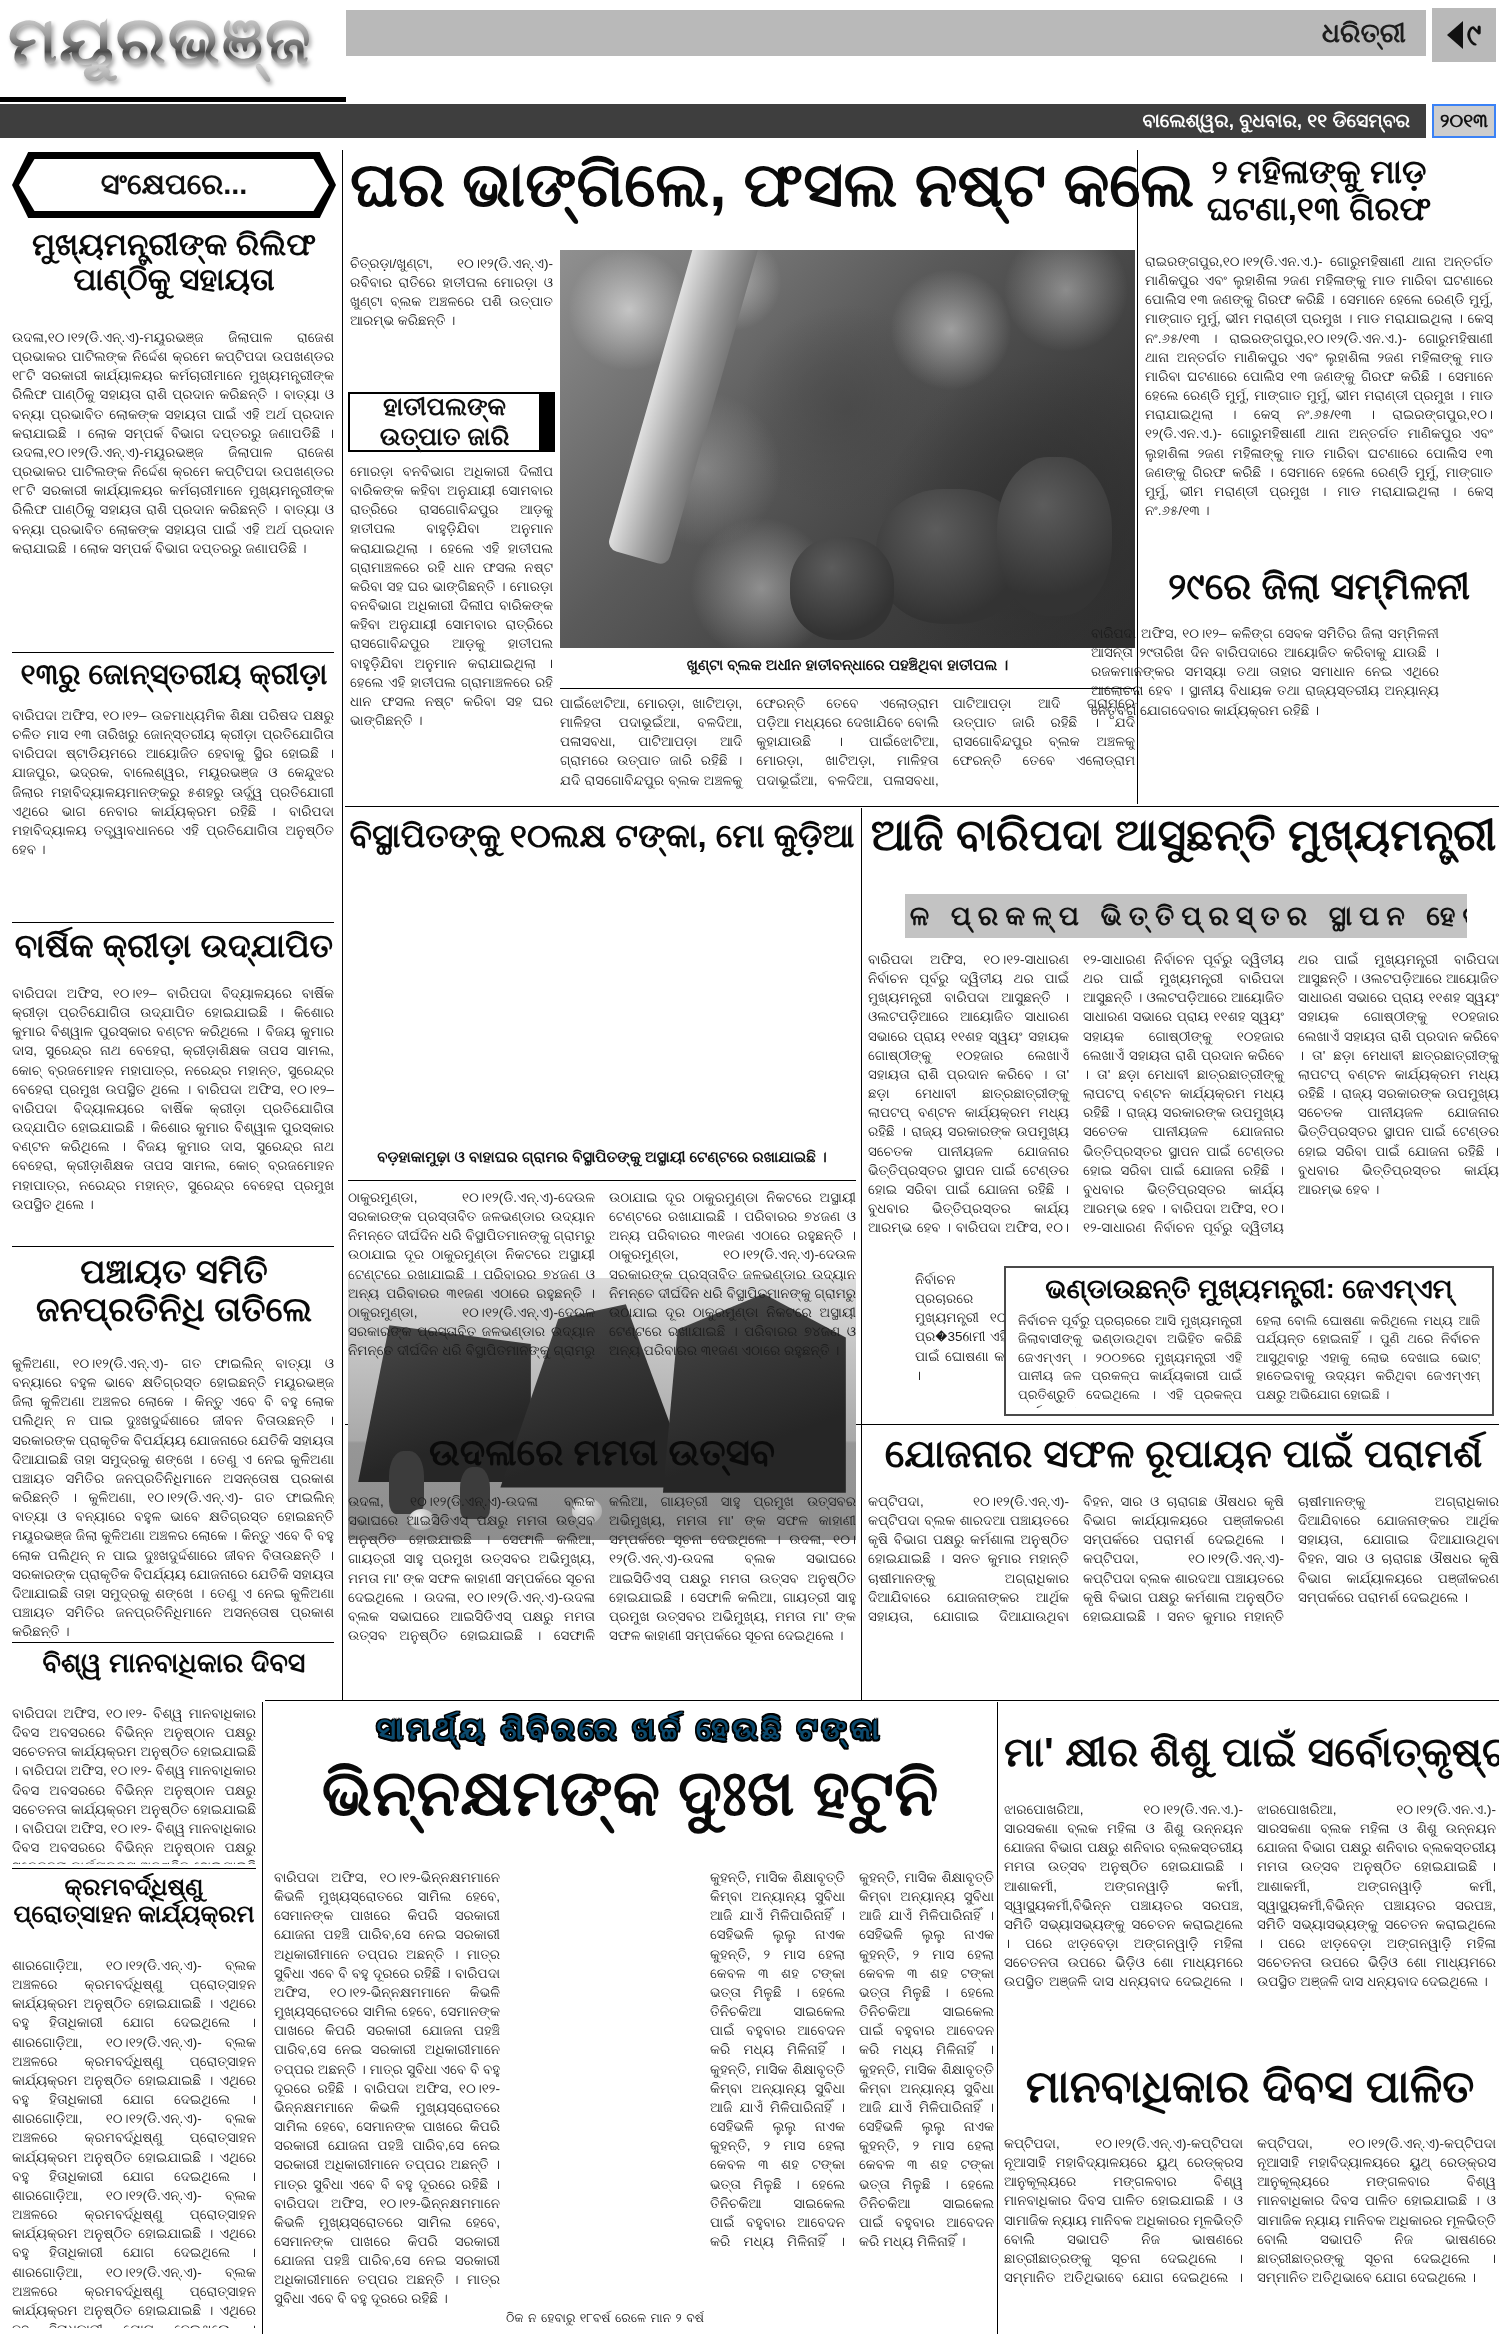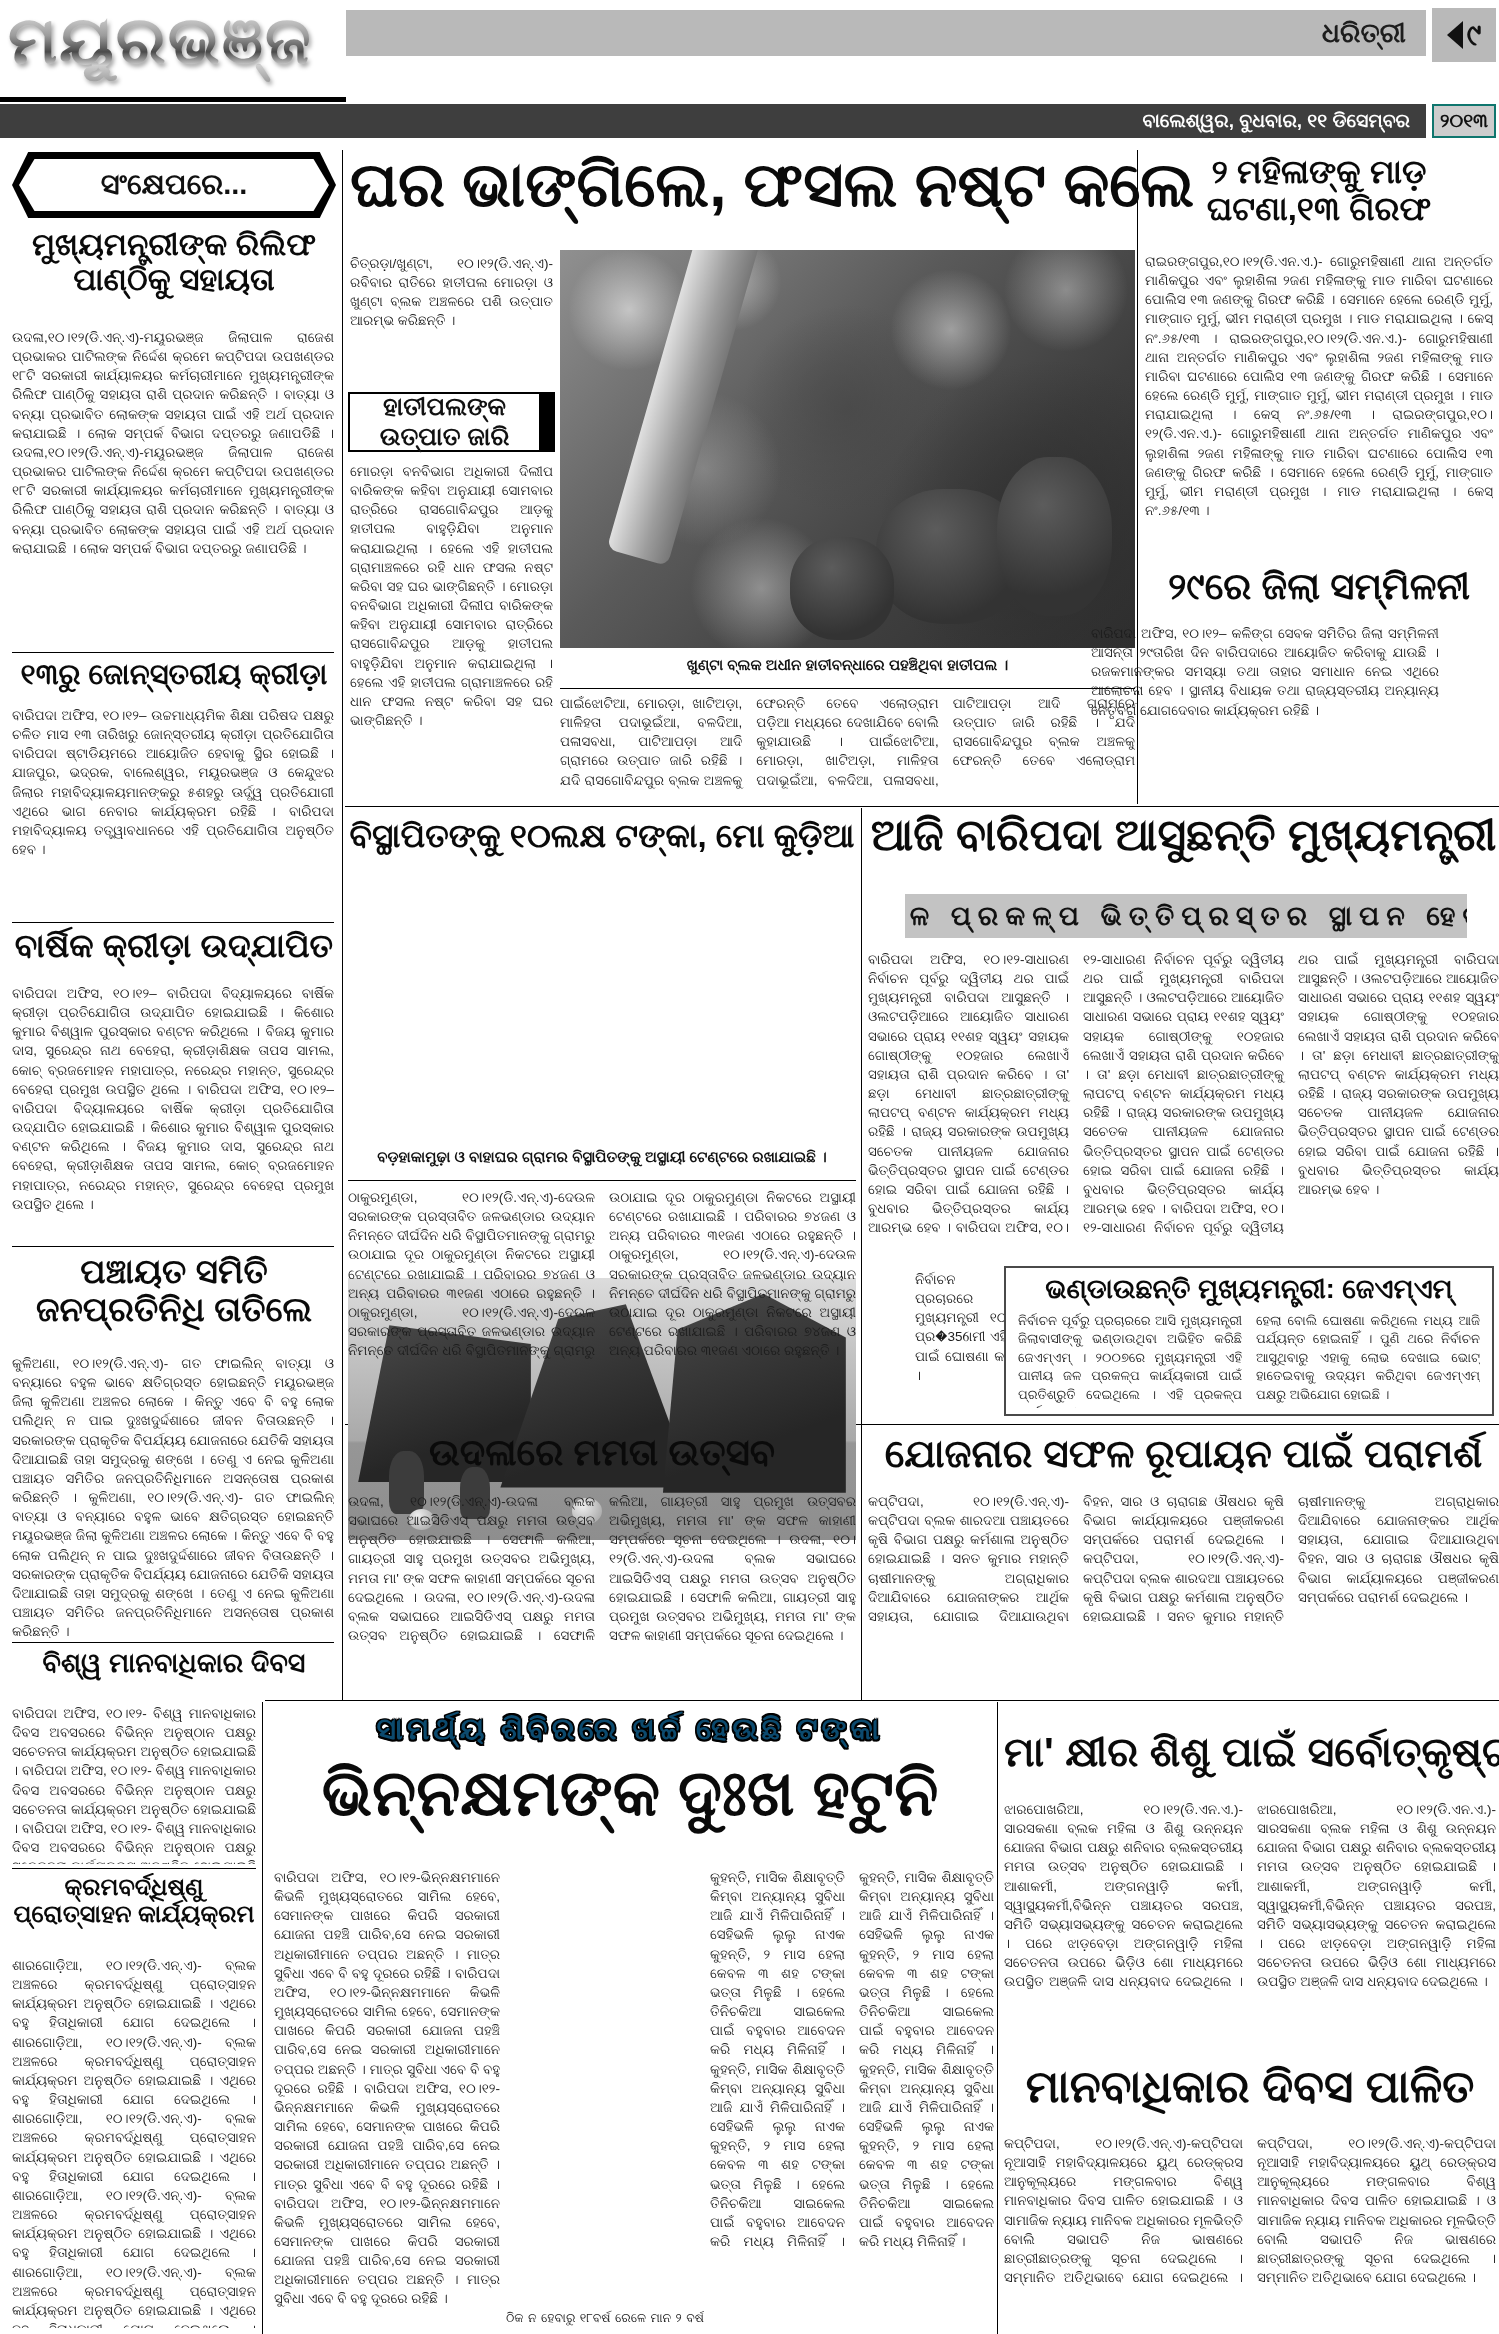--- a/index.html
+++ b/index.html
@@ -18,21 +18,21 @@
      background:linear-gradient(180deg,#f6f6f6 0%,#9b9b9b 35%,#4a4a4a 52%,#cfcfcf 66%,#6f6f6f 100%);
      -webkit-background-clip:text;background-clip:text;color:transparent;
      filter:drop-shadow(2px 3px 2px rgba(0,0,0,.35));white-space:nowrap;}
   #brand-bar{background:#b9b9b9;display:flex;align-items:center;justify-content:flex-end;padding-right:20px;}
   #brand-name{font-size:27px;font-weight:bold;color:#1d1d1d;margin-left:36px;}
   #page-box{background:#b9b9b9;display:flex;align-items:center;justify-content:center;}
   #page-notch{width:0;height:0;border-top:14px solid transparent;border-bottom:14px solid transparent;border-right:16px solid #111;}
   #page-num{font-size:30px;font-weight:bold;color:#111;margin-left:4px;}
   #date-bar{background:#3e3e3e;color:#fff;display:flex;align-items:center;justify-content:flex-end;
             padding-right:16px;font-size:19px;font-weight:bold;}
-  #year-box{background:#cdcdcd;border:2px solid #0f766e;display:flex;align-items:center;justify-content:center;
+  #year-box{background:#cdcdcd;border:2px solid #3b82f6;display:flex;align-items:center;justify-content:center;
             font-size:19px;font-weight:bold;}
   
   .brief-outer{background:#000;clip-path:polygon(5% 0,95% 0,100% 50%,95% 100%,5% 100%,0 50%);
                display:flex;align-items:center;justify-content:center;}
   .brief-inner{background:#fff;clip-path:polygon(5% 0,95% 0,100% 50%,95% 100%,5% 100%,0 50%);
                width:calc(100% - 14px);height:calc(100% - 14px);display:flex;align-items:center;justify-content:center;
                font-size:29px;font-weight:bold;}
   .boxed-sub{border:2px solid #000;border-right:16px solid #000;background:#fff;
              display:flex;align-items:center;justify-content:center;font-size:25px;font-weight:bold;text-align:center;}
   .gray-sub{background:#c3c3c3;display:flex;align-items:center;justify-content:center;

